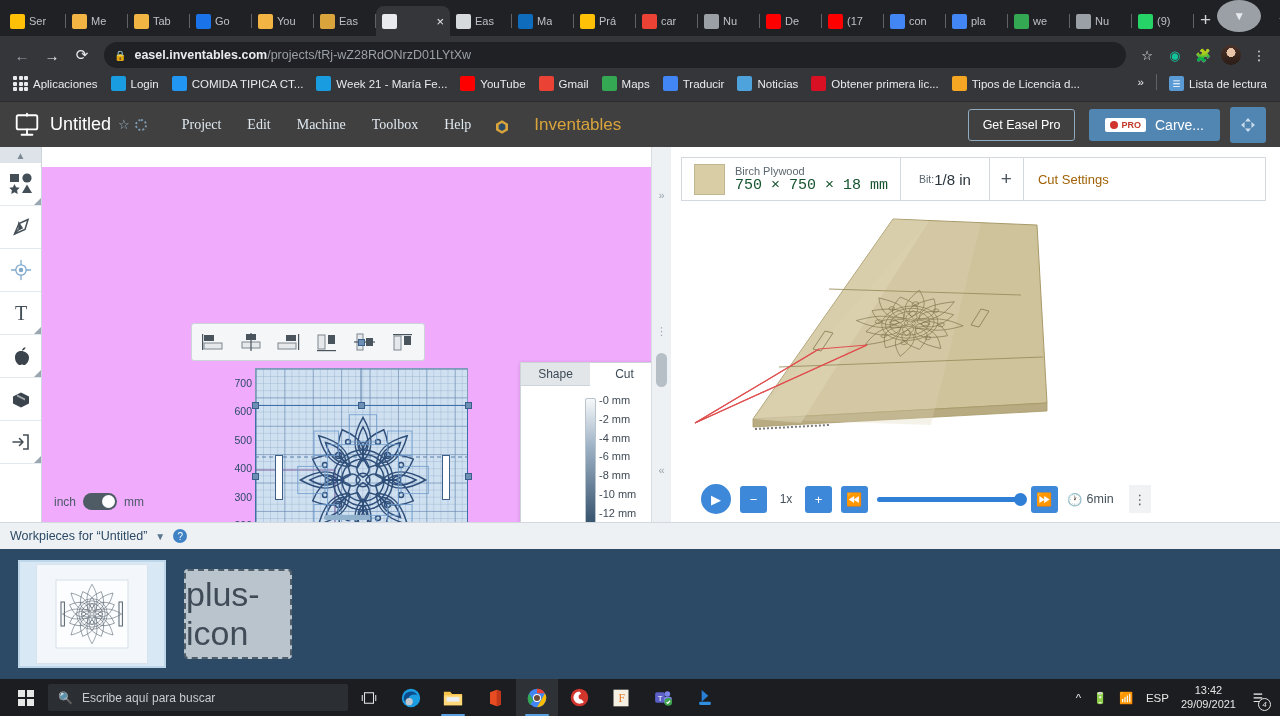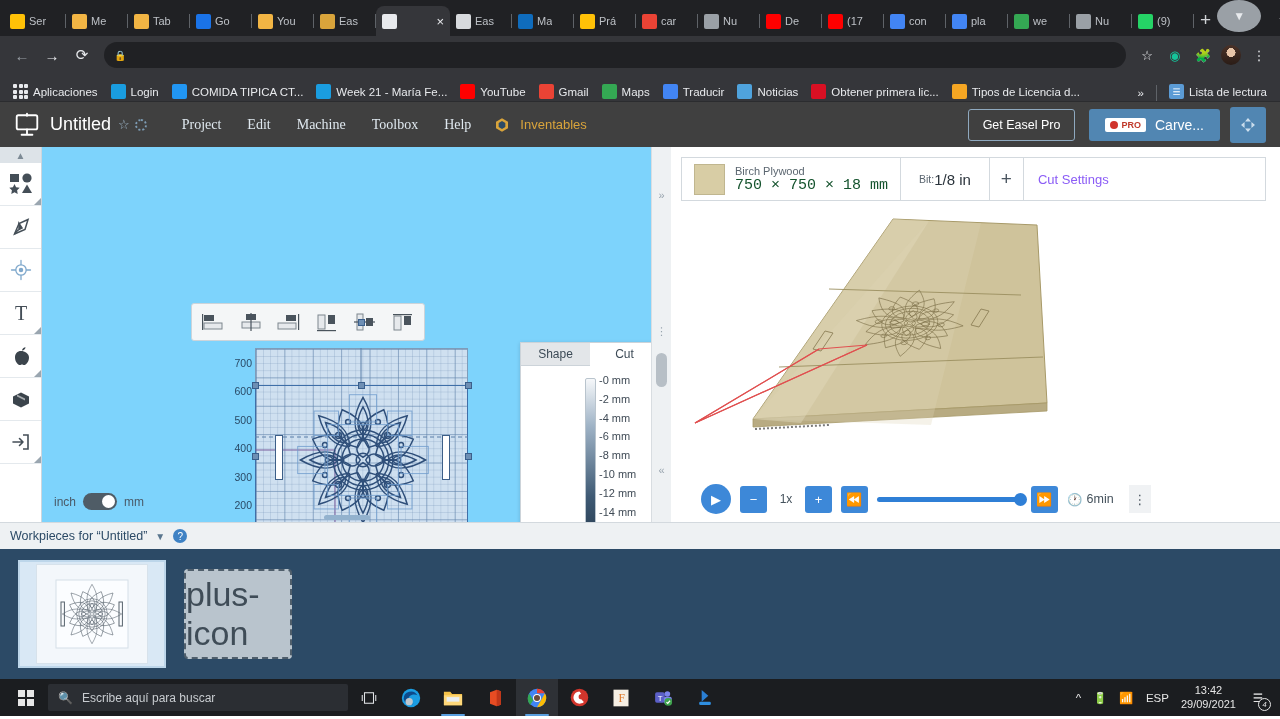--- a/index.html
+++ b/index.html
@@ -44,37 +44,37 @@
   }
   .omnibox .host { color:#e8eaed; font-weight:bold; }
   .omnibox .lock { font-size:10px; color:#9aa0a6; }
   .ombtns { display:flex; align-items:center; gap:2px; }
   .ombtns span { width:26px;height:26px;display:flex;align-items:center;justify-content:center;color:#e8eaed;font-size:13px;}
   .avatar-img { width:20px;height:20px;border-radius:50%;
      background:radial-gradient(circle at 50% 38%, #e8c5a8 0 28%, transparent 29%),
                 linear-gradient(#4a3228,#2a1c16); }
 
   
-  .bookmarks { height:28px; background:#35363a; display:flex; align-items:flex-end; padding:0 8px; gap:3px;
+  .bookmarks { height:28px; background:#35363a; display:flex; align-items:flex-start; padding:0 8px; gap:3px;
                color:#e8eaed; font-size:11.5px; white-space:nowrap; overflow:hidden; border-bottom:1px solid #2b2c2f;}
   .bm { display:flex; align-items:center; gap:5px; padding:2px 5px; border-radius:4px; flex:none; }
   .bm .bi { width:15px;height:15px;flex:none;border-radius:2px;display:flex;align-items:center;justify-content:center;font-size:9px;}
   .bmspacer { flex:1; }
   .bmsep { width:1px; height:16px; background:#5f6368; margin:0 4px; }
   .apps-grid { width:15px;height:15px;display:grid;grid-template-columns:repeat(3,1fr);gap:1.5px;}
   .apps-grid i { background:#e8eaed; border-radius:1px; display:block; }
 
   
   .easel-head { height:45px; background:#404040; display:flex; align-items:center; padding:0 14px; gap:0; }
   .easel-logo { width:26px;height:26px;margin-right:10px;flex:none; }
   .proj-title { color:#fff; font-size:18px; margin-right:7px; }
   .hstar { color:#9fb8cc; font-size:13px; margin-right:5px; }
   .hspin { width:12px;height:12px;border:2px dotted #7d9cb5;border-radius:50%;margin-right:22px;}
   .menu-item { color:#dfe8ef; font-size:14px; padding:6px 13px;font-family:Liberation Serif, serif; }
-  .inv { display:flex; align-items:flex-start; gap:10px; color:#d9a43b; font-size:13px; padding:6px 10px; }
+  .inv { display:flex; align-items:flex-end; gap:24px; color:#d9a43b; font-size:17px; padding:6px 10px; }
   .inv-logo { width:16px;height:16px;flex:none; }
   .hspace { flex:1; }
   .btn-outline { border:1px solid #8fa9bf; color:#fff; font-size:12.5px; padding:8px 14px; border-radius:3px; }
   .btn-carve { background:#5186b2; color:#fff; font-size:14px; padding:8px 16px; border-radius:3px;
                display:flex;align-items:center;gap:9px;margin-left:14px;}
   .pro-badge { background:#fff;color:#c0392b;font-size:9px;font-weight:bold;border-radius:2px;padding:2px 5px;
                display:flex;align-items:center;gap:3px;}
   .pro-dot { width:8px;height:8px;border-radius:50%;background:#d0342c;display:inline-block;}
   .btn-pan { background:#5186b2; width:36px;height:36px;border-radius:3px;margin-left:10px;
              display:flex;align-items:center;justify-content:center;color:#cfe0ee;font-size:10px;}
@@ -83,21 +83,21 @@
   .main { display:flex; height:375px; }
 
   
   .rail { width:42px; background:#fff; border-right:1px solid #cdd6dd; display:flex; flex-direction:column; flex:none;}
   .rail-top { height:16px; background:#dde3e8; display:flex;align-items:center;justify-content:center;color:#7d8a95;font-size:10px;}
   .rail-btn { height:43px; display:flex;align-items:center;justify-content:center; position:relative;
               border-bottom:1px solid #e4e9ed; color:#4f5a63;}
   .rail-btn.corner::after{content:"";position:absolute;right:0;bottom:0;border-style:solid;border-width:0 0 7px 7px;border-color:transparent transparent #9aa6b0 transparent;}
 
   
-  .canvas-wrap { flex:1; background:#7dd3fc; position:relative; overflow:hidden; }
+  .canvas-wrap { flex:1; background:#f0abfc; position:relative; overflow:hidden;margin-top:20px; }
   .align-bar { position:absolute; left:149px; top:156px; background:#f4f6f7; border:1px solid #ccd4da;
                border-radius:3px; display:flex; padding:3px; gap:2px; }
   .align-btn { width:36px;height:30px;display:flex;align-items:center;justify-content:center; }
   .ruler-y { position:absolute; color:#2a4a66; font-size:10.5px; text-align:right; width:24px;}
   .board { position:absolute; left:213px; top:201px; width:213px; height:212px;
            background:#cfe0f0; border:1px solid #7d9cba; }
   .grid-fine { position:absolute; inset:0;
      background-image:linear-gradient(to right,rgba(120,150,185,.28) 1px,transparent 1px),
                       linear-gradient(to bottom,rgba(120,150,185,.28) 1px,transparent 1px);
      background-size:7.1px 7.1px;}
@@ -139,21 +139,21 @@
   .mat-cell { display:flex; align-items:center; gap:10px; padding:0 12px; border-right:1px solid #d3d9de; }
   .mat-swatch { width:31px;height:31px;background:#d8cda5;border:1px solid #c0b68f;flex:none;}
   .mat-name { font-size:11px; color:#5b6670; }
   .mat-dim { font-size:15px; color:#14532d;font-family:Liberation Mono, monospace; }
   .bit-cell { display:flex; flex-direction:row; align-items:center; justify-content:center; padding:0 18px;
               border-right:1px solid #d3d9de; }
   .bit-lab { font-size:10.5px; color:#5b6670; }
   .bit-val { font-size:15px; color:#2b343c; }
   .plus-cell { width:34px; display:flex;align-items:center;justify-content:center;border-right:1px solid #d3d9de;
                color:#4b5660; font-size:19px;}
-  .cs-cell { display:flex;align-items:center;justify-content:center;padding:0 14px; font-size:13px; color:#8b5cf6;}
+  .cs-cell { display:flex;align-items:center;justify-content:center;padding:0 14px; font-size:13px; color:#a16207;}
 
   .player { position:absolute; left:0; right:0; bottom:8px; display:flex; align-items:center; gap:9px;
             padding-left:830px; }
   .pbtn { background:#3d88d8; color:#fff; width:27px;height:27px; border-radius:3px;
           display:flex;align-items:center;justify-content:center; font-size:13px;}
   .pplay { width:30px;height:30px;border-radius:50%; background:#3d88d8; color:#fff;
            display:flex;align-items:center;justify-content:center; font-size:13px;}
   .speed { font-size:12px; color:#45525c; width:20px; text-align:center;}
   .track { width:145px; height:5px; background:#2f7fd6; border-radius:3px; position:relative; }
   .track i { position:absolute; right:-5px; top:-4px; width:13px;height:13px;border-radius:50%;background:#2f7fd6;}
@@ -283,20 +283,21 @@
 
   </div>
 </div>
 
 <div class="navbar">
   <div class="navicon">←</div>
   <div class="navicon on">→</div>
   <div class="navicon on">⟳</div>
   <div class="omnibox">
     <span class="lock">🔒</span>
+    <span><span class="host">easel.inventables.com</span><span>/projects/tRj-wZ28RdONrzD01LYtXw</span></span>
   </div>
   <div class="ombtns">
     <span>☆</span>
     <span style="color:#15c39a">◉</span>
     <span>🧩</span>
     <span>
         <i class="avatar-img" style="display:block"></i>
       </span>
     <span>⋮</span>
   </div>

